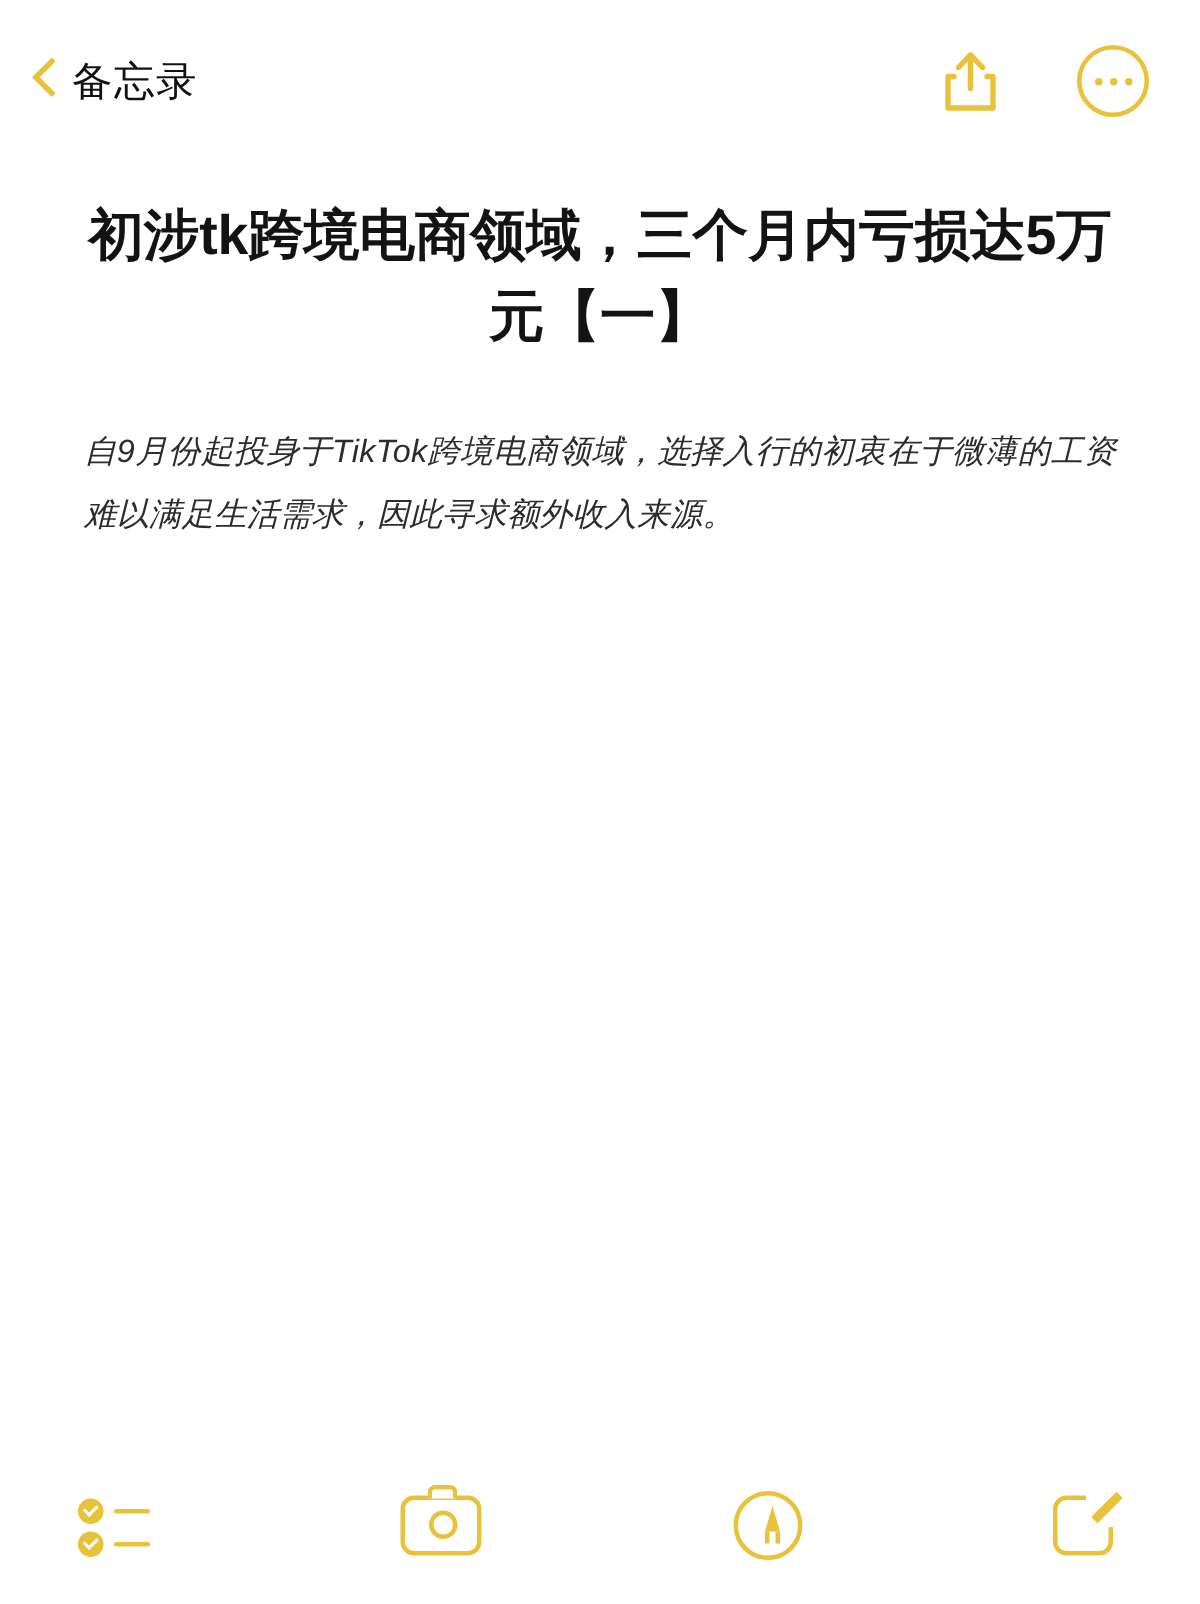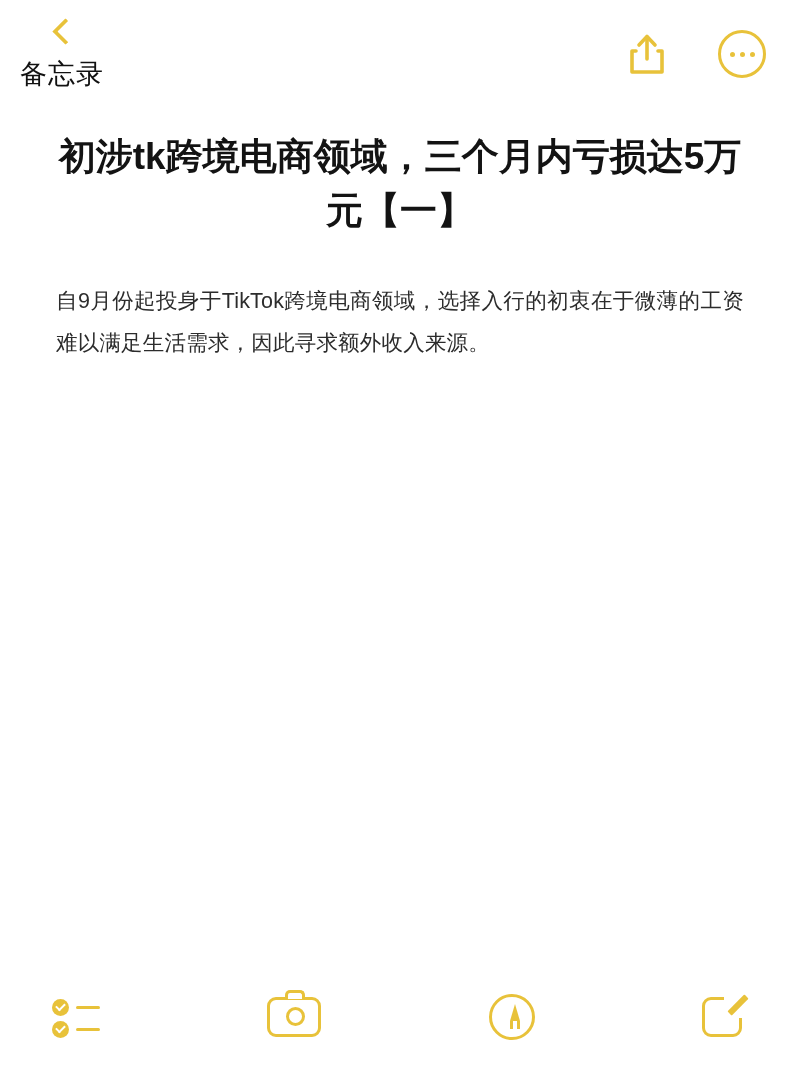--- a/index.html
+++ b/index.html
@@ -19,24 +19,23 @@
   
   .topbar {
     height: 108px;
     display: flex;
     align-items: center;
     padding: 0 34px 0 20px;
     box-sizing: border-box;
   }
   .back-group {
     display: flex;
-    align-items: center;
+    align-items: flex-start;
     gap: 6px;
     cursor: pointer;
-    flex-direction: column;
   }
   .chevron-left {
     width: 22px;
     height: 34px;
     position: relative;
   }
   .chevron-left::before {
     content: "";
     position: absolute;
     left: 5px;
@@ -96,20 +95,21 @@
     margin: 0 0 44px 0;
     text-align: center;
   }
   .note-body p {
     font-size: 21.5px;
     line-height: 1.92;
     color: #2c2c2c;
     margin: 0 0 30px 0;
     letter-spacing: 0.2px;
     text-align: justify;
+    font-style: italic;
   }
   .note-body p:last-child { margin-bottom: 0; }
 
   
   .bottombar {
     position: absolute;
     left: 0;
     right: 0;
     bottom: 0;
     height: 104px;

